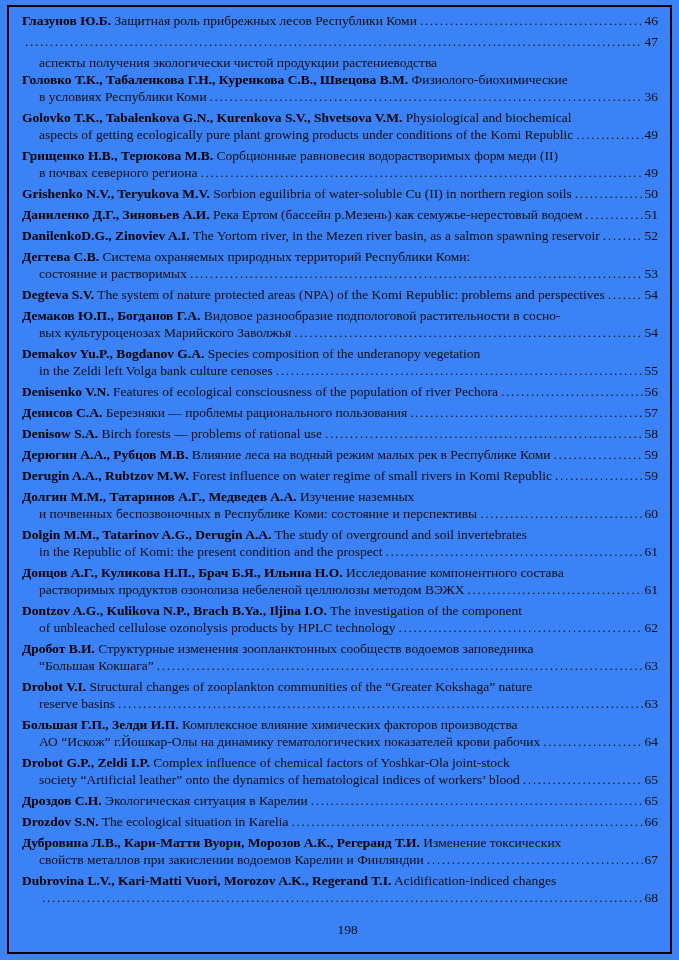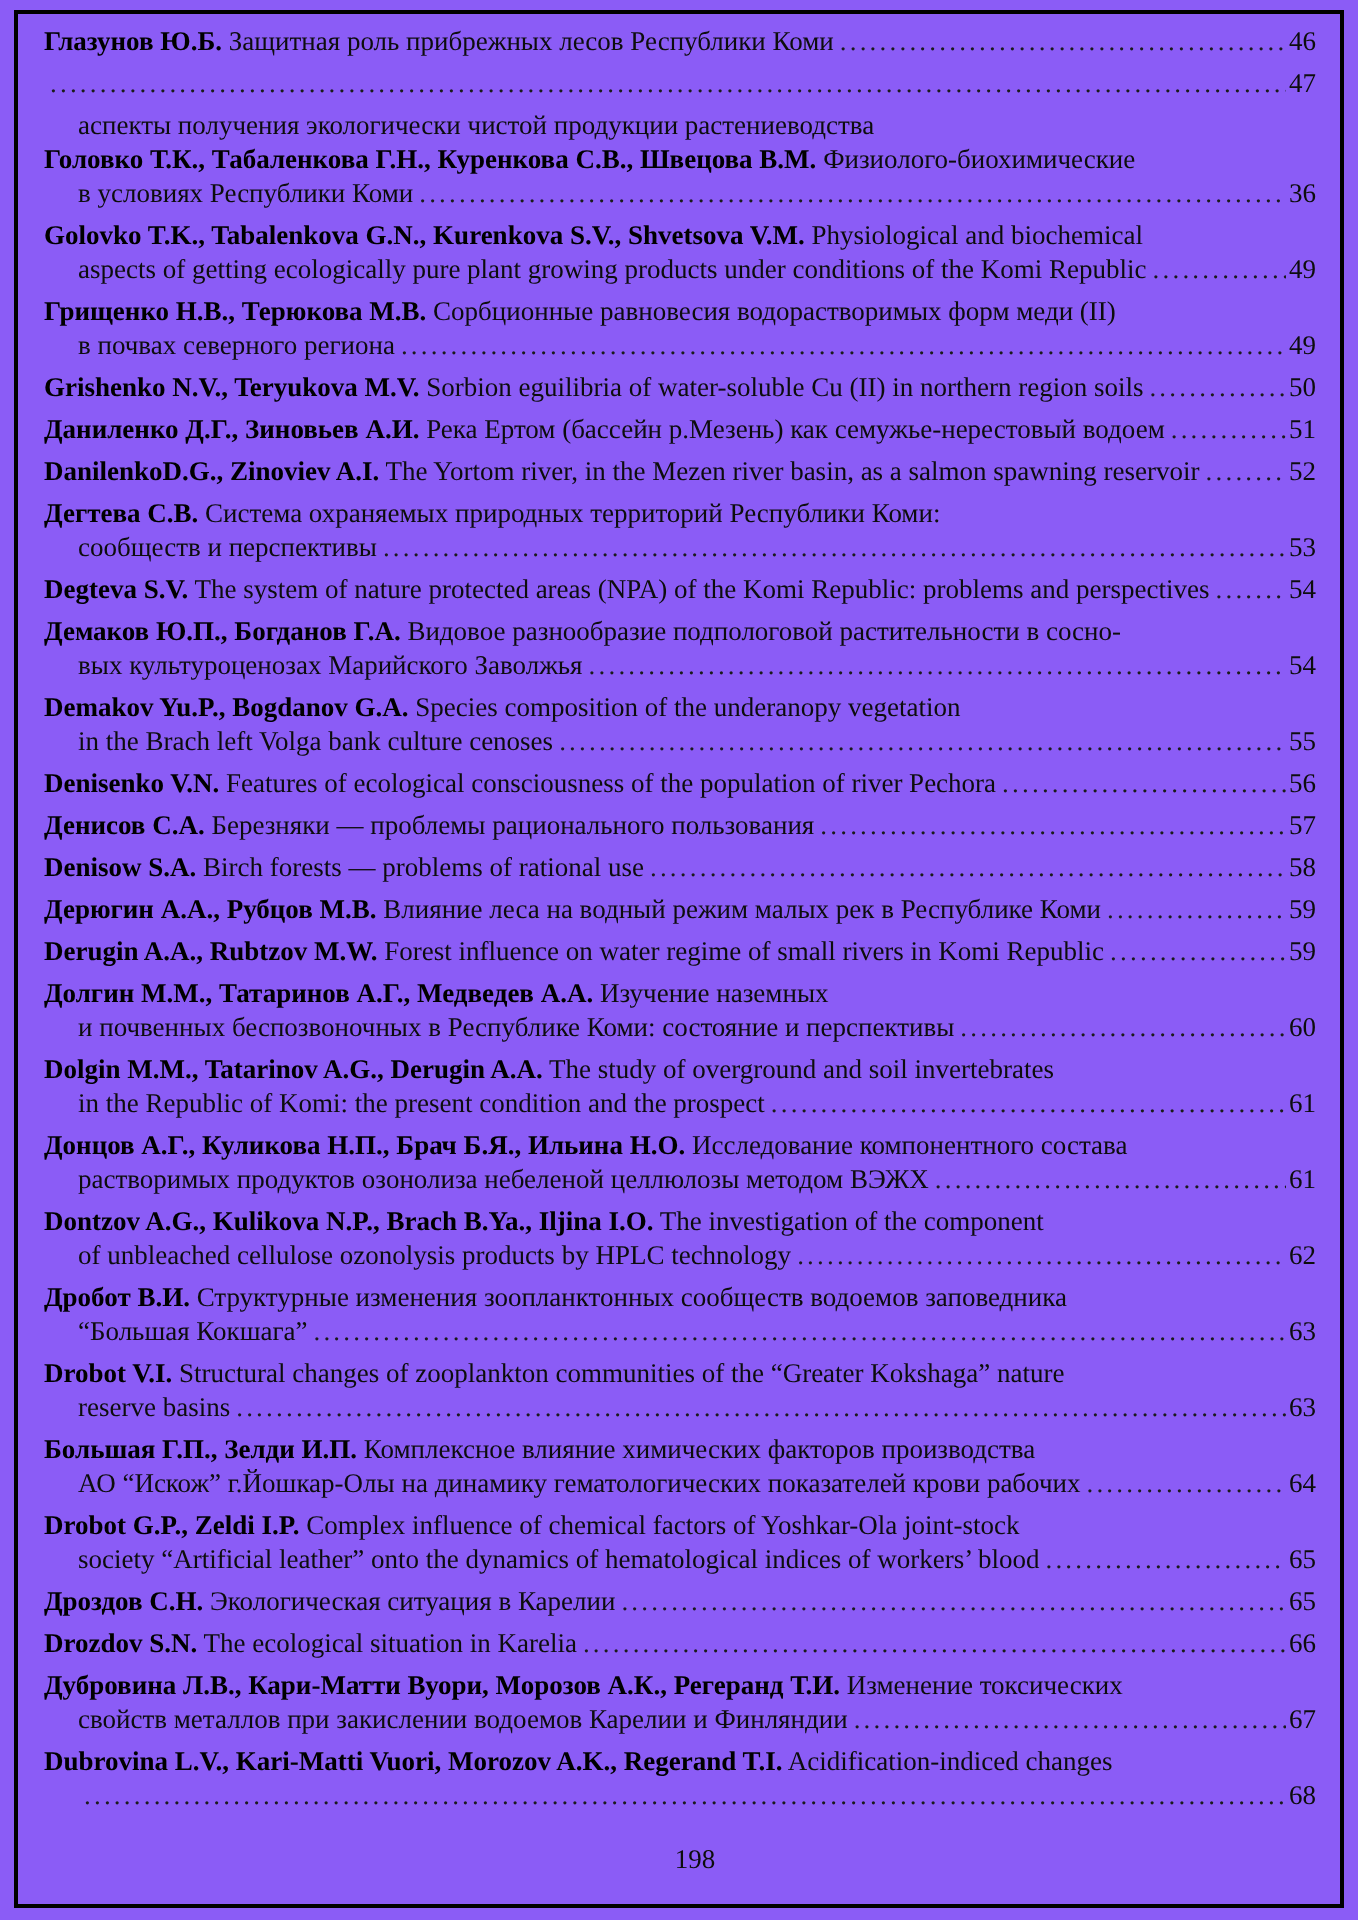--- a/index.html
+++ b/index.html
@@ -4,21 +4,21 @@
 <style>
   html, body {
     margin: 0;
     padding: 0;
     background: #e8e8e6;
   }
   .scan {
     position: relative;
     width: 679px;
     height: 960px;
-    background: #8b5cf6;
+    background: #3b82f6;
     font-family: "Liberation Serif", "DejaVu Serif", serif;
     font-size: 13.5px;
     color: #0d0d0d;
     overflow: hidden;
   }
   .frame {
     position: absolute;
     left: 7px;
     top: 5px;
     right: 7px;
@@ -140,21 +140,21 @@
       <div class="entry">
         <div class="line last">
           <span class="ltext"><b>DanilenkoD.G., Zinoviev A.I.</b> The Yortom river, in the Mezen river basin, as a salmon spawning reservoir</span>
           <span class="dots"></span>
           <span class="num">52</span>
         </div>
       </div>
       <div class="entry">
         <div class="line"><span class="ltext"><b>Дегтева С.В.</b> Система охраняемых природных территорий Республики Коми:</span></div>
         <div class="line cont last">
-          <span class="ltext">сообществ и перспективы</span>
+          <span class="ltext">состояние и растворимых</span>
           <span class="dots"></span>
           <span class="num">53</span>
         </div>
       </div>
       <div class="entry">
         <div class="line last">
           <span class="ltext"><b>Degteva S.V.</b> The system of nature protected areas (NPA) of the Komi Republic: problems and perspectives</span>
           <span class="dots"></span>
           <span class="num">54</span>
         </div>
@@ -163,21 +163,21 @@
         <div class="line"><span class="ltext"><b>Демаков Ю.П., Богданов Г.А.</b> Видовое разнообразие подпологовой растительности в сосно-</span></div>
         <div class="line cont last">
           <span class="ltext">вых культуроценозах Марийского Заволжья</span>
           <span class="dots"></span>
           <span class="num">54</span>
         </div>
       </div>
       <div class="entry">
         <div class="line"><span class="ltext"><b>Demakov Yu.P., Bogdanov G.A.</b> Species composition of the underanopy vegetation</span></div>
         <div class="line cont last">
-          <span class="ltext">in the Brach left Volga bank culture cenoses</span>
+          <span class="ltext">in the Zeldi left Volga bank culture cenoses</span>
           <span class="dots"></span>
           <span class="num">55</span>
         </div>
       </div>
       <div class="entry">
         <div class="line last">
           <span class="ltext"><b>Denisenko V.N.</b> Features of ecological consciousness of the population of river Pechora</span>
           <span class="dots"></span>
           <span class="num">56</span>
         </div>

